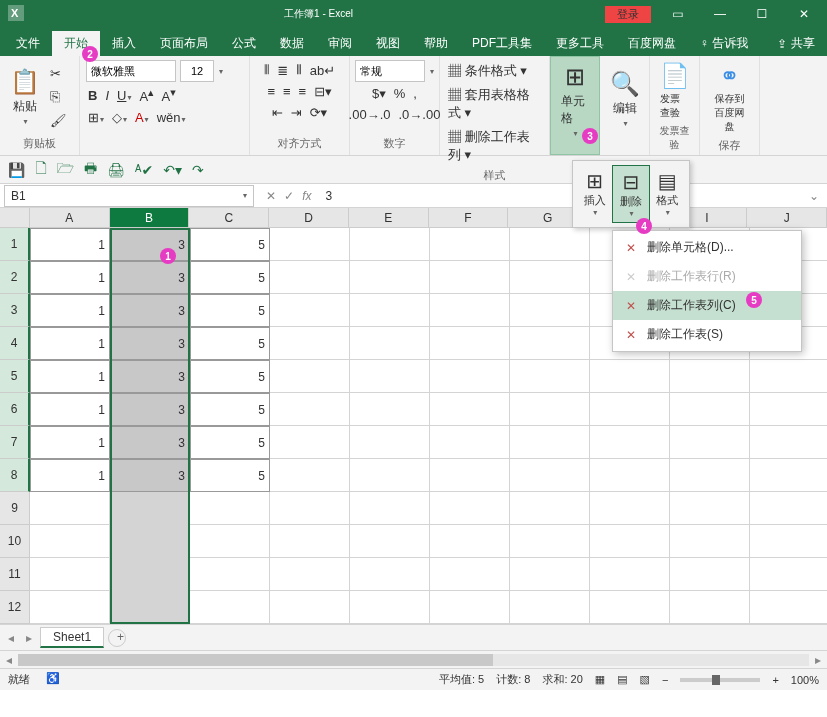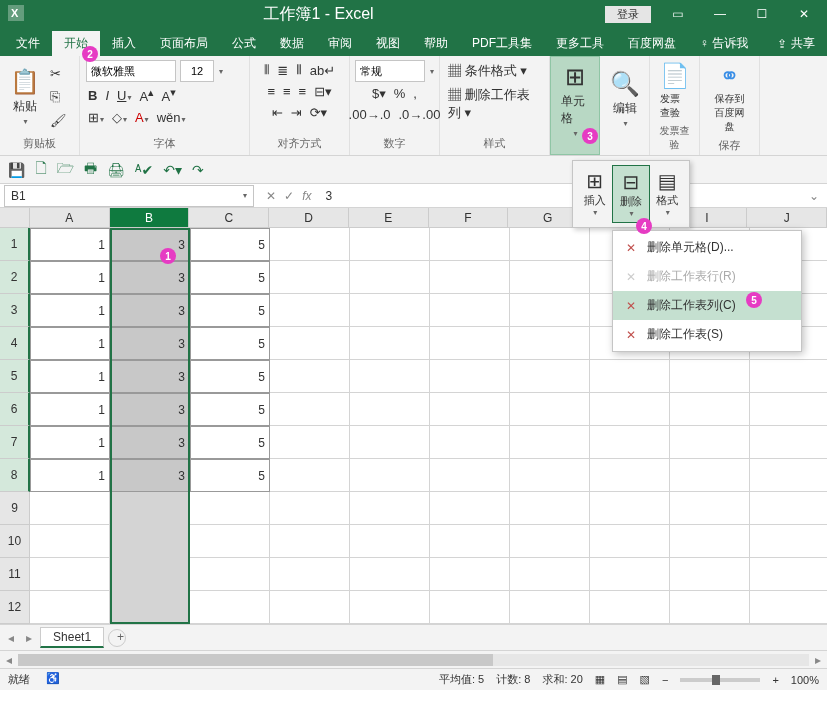--- a/index.html
+++ b/index.html
@@ -1,23 +1,23 @@
 <!DOCTYPE html>
 <html><head>
   <meta charset="utf-8">
   <style>
     * { margin: 0; padding: 0; box-sizing: border-box; font-family: "Microsoft YaHei", sans-serif; }
     body { background: #fff; font-size: 12px; color: #333; width: 827px; height: 717px; overflow: hidden; position: relative; }
     
     .title-bar { height: 28px; background: #217346; display: flex; align-items: center; padding: 0 8px; color: #fff; }
     .title-bar .excel-icon { margin-right: 8px; }
     .title-spacer { flex: 1; }
-    .title-text { color: #fff; font-size: 16px; }
+    .title-text { color: #fff; font-size: 10px; }
     .title-right { display: flex; align-items: center; gap: 12px; }
-    .login-btn { background: #e5e5e5; color: #333; padding: 1px 12px; font-size: 11px; text-align: right; }
+    .login-btn { background: #ef4444; color: #333; padding: 1px 12px; font-size: 11px; text-align: right; }
     .win-control { width: 30px; text-align: center; cursor: pointer; }
     
     .menu-bar { height: 28px; background: #217346; display: flex; align-items: flex-end; padding: 0 4px; color: #fff; font-size: 12px; }
     .menu-item { padding: 4px 12px; cursor: pointer; position: relative; }
     .menu-item.active { background: #f3f3f3; color: #217346; }
     .menu-share { margin-left: auto; display: flex; align-items: center; gap: 4px; padding: 4px 8px; }
     
     .ribbon { height: 100px; background: #f3f3f3; border-bottom: 1px solid #d4d4d4; display: flex; }
     .ribbon-group { border-right: 1px solid #e0e0e0; padding: 4px 6px 2px 6px; display: flex; flex-direction: column; }
     .ribbon-group-content { flex: 1; display: flex; align-items: center; }
@@ -159,21 +159,20 @@
         <span class="ribbon-btn-small">A<sup>▴</sup></span>
         <span class="ribbon-btn-small">A<sup>▾</sup></span>
       </div>
       <div class="ribbon-row">
         <span class="ribbon-btn-small">⊞<span class="dd-arrow">▾</span></span>
         <span class="ribbon-btn-small">◇<span class="dd-arrow">▾</span></span>
         <span class="ribbon-btn-small"><span style="color:#c00">A</span><span class="dd-arrow">▾</span></span>
         <span class="ribbon-btn-small">wěn<span class="dd-arrow">▾</span></span>
       </div>
     </div>
-    <div class="ribbon-group-label">字体</div>
   </div>
 
   <div class="ribbon-group" style="width:100px">
     <div class="ribbon-group-content" style="flex-direction:column">
       <div class="ribbon-row">
         <span class="ribbon-btn-small">⫴</span>
         <span class="ribbon-btn-small">≣</span>
         <span class="ribbon-btn-small">⫴</span>
         <span class="ribbon-btn-small">ab↵</span>
       </div>
@@ -207,20 +206,21 @@
         <span class="ribbon-btn-small">.00→.0</span>
         <span class="ribbon-btn-small">.0→.00</span>
       </div>
     </div>
     <div class="ribbon-group-label">数字</div>
   </div>
 
   <div class="ribbon-group" style="width:110px">
     <div class="ribbon-group-content" style="flex-direction:column;align-items:flex-start;gap:2px">
       <div class="ribbon-btn-small">▦ <span>条件格式</span> ▾</div>
+      <div class="ribbon-btn-small">▦ <span>套用表格格式</span> ▾</div>
       <div class="ribbon-btn-small">▦ <span>删除工作表列</span> ▾</div>
     </div>
     <div class="ribbon-group-label">样式</div>
   </div>
 
   <div class="ribbon-group cells-group-highlight" style="width:50px">
     <div class="ribbon-group-content">
       <div class="ribbon-btn-large">
         <span class="icon">⊞</span>
         <span>单元格</span>

